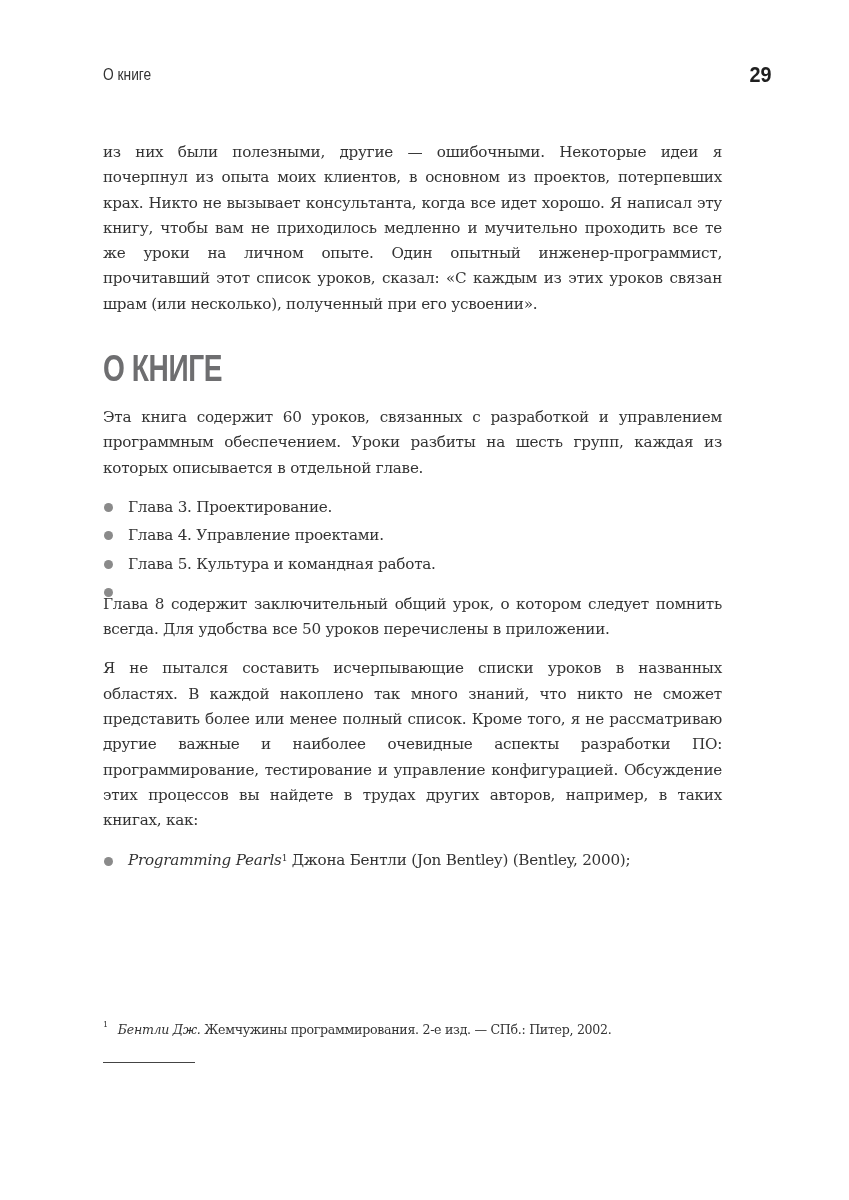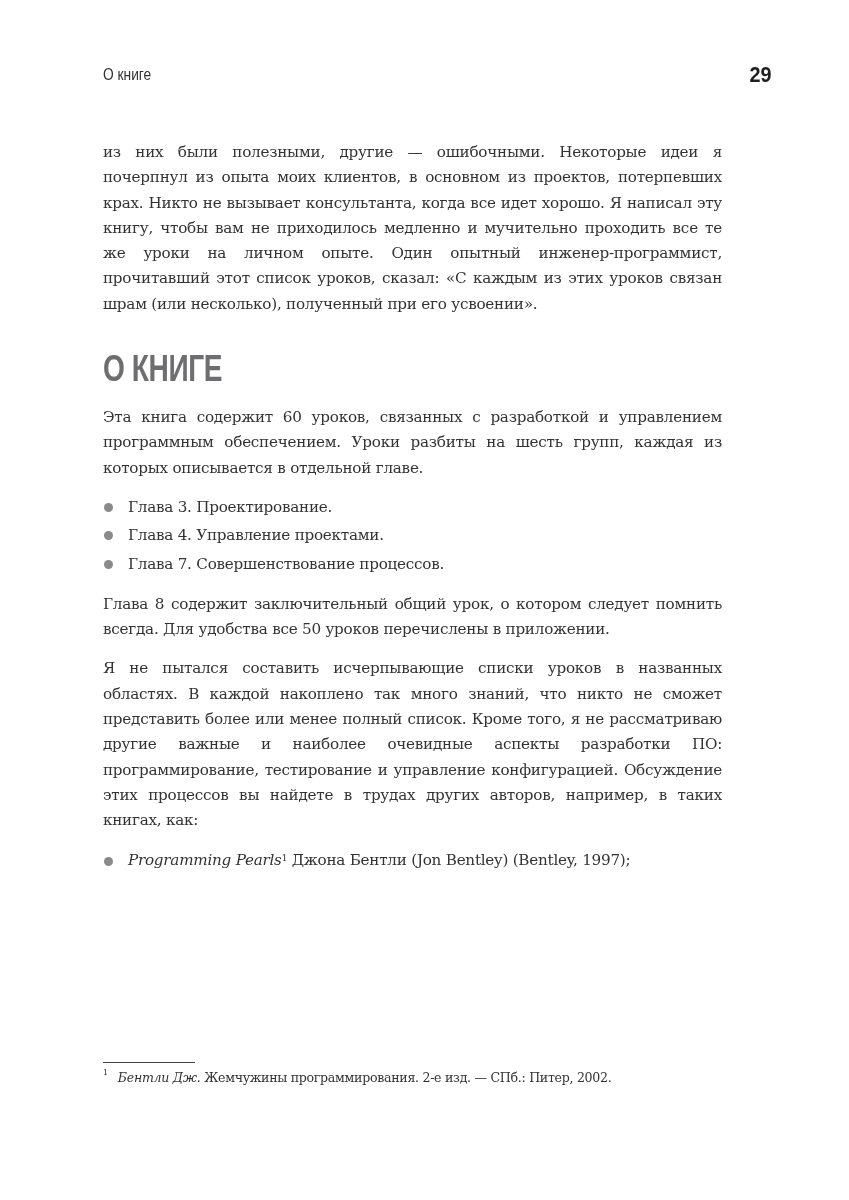--- a/index.html
+++ b/index.html
@@ -11,44 +11,45 @@
     .para-gap { margin-top: 14px !important; }
     h1 { margin: 32px 0 16px 0; font-family: "Liberation Sans", sans-serif; font-weight: bold; font-size: 36px; line-height: 40px; color: #6e6e70; transform: scaleX(0.78); transform-origin: left; letter-spacing: -0.5px; }
     ul { list-style: none; margin: 12px 0 0 0; padding: 0; }
     ul li { position: relative; padding-left: 25px; line-height: 28.3px; }
     ul li .bullet { position: absolute; left: 1px; top: 10px; width: 9px; height: 9px; border-radius: 50%; background: #8a8a8a; }
     ul.refs li { line-height: 25.5px; margin-bottom: 2px; }
     ul.refs li .bullet { top: 9px; }
     i { }
     sup { font-size: 9px; vertical-align: top; position: relative; top: -2px; }
     .footnote-rule { position: absolute; left: 103px; top: 1062px; width: 92px; height: 1px; background: #444; }
-    .footnote { position: absolute; left: 103px; top: 1070px; font-family: "DejaVu Serif", serif; font-size: 12.6px; color: #333; letter-spacing: -0.3px; }
+    .footnote { position: absolute; left: 103px; top: 1022px; font-family: "DejaVu Serif", serif; font-size: 12.6px; color: #333; letter-spacing: -0.3px; }
     .footnote sup { font-size: 8px; margin-right: 10px; }
   </style>
 </head>
 <body>
 
 <div class="running-head">О книге</div>
 <div class="page-number">29</div>
 
 <div class="body">
   <p>из них были полезными, другие — ошибочными. Некоторые идеи я почерпнул из опыта моих клиентов, в основном из проектов, потерпевших крах. Никто не вызывает консультанта, когда все идет хорошо. Я написал эту книгу, чтобы вам не приходилось медленно и мучительно проходить все те же уроки на личном опыте. Один опытный инженер-программист, прочитавший этот список уроков, сказал: «С каждым из этих уроков связан шрам (или несколько), полученный при его усвоении».</p>
 
   <h1>О КНИГЕ</h1>
 
   <p>Эта книга содержит 60 уроков, связанных с разработкой и управлением программным обеспечением. Уроки разбиты на шесть групп, каждая из которых описывается в отдельной главе.</p>
 
   <ul>
     <li><span class="bullet"></span><span>Глава 3. Проектирование.</span></li>
     <li><span class="bullet"></span><span>Глава 4. Управление проектами.</span></li>
-    <li><span class="bullet"></span><span>Глава 7. Совершенствование процессов.</span></li>
+    <li><span class="bullet"></span><span>Глава 5. Культура и командная работа.</span></li>
+    <li><span class="bullet"></span></li>
   </ul>
 
   <p class="para-gap">Глава 8 содержит заключительный общий урок, о котором следует помнить всегда. Для удобства все 50 уроков перечислены в приложении.</p>
   <p class="para-gap">Я не пытался составить исчерпывающие списки уроков в названных областях. В каждой накоплено так много знаний, что никто не сможет представить более или менее полный список. Кроме того, я не рассматриваю другие важные и наиболее очевидные аспекты разработки ПО: программирование, тестирование и управление конфигурацией. Обсуждение этих процессов вы найдете в трудах других авторов, например, в таких книгах, как:</p>
 
   <ul class="refs" style="margin-top:14px;">
-    <li><span class="bullet"></span><i>Programming Pearls</i><sup>1</sup><span> Джона Бентли (Jon Bentley) (Bentley, 1997);</span></li>
+    <li><span class="bullet"></span><i>Programming Pearls</i><sup>1</sup><span> Джона Бентли (Jon Bentley) (Bentley, 2000);</span></li>
   </ul>
 </div>
 
 <div class="footnote-rule"></div>
 <div class="footnote"><sup>1</sup><i>Бентли Дж.</i><span> Жемчужины программирования. 2-е изд. — СПб.: Питер, 2002.</span></div>
 
 </body></html>

